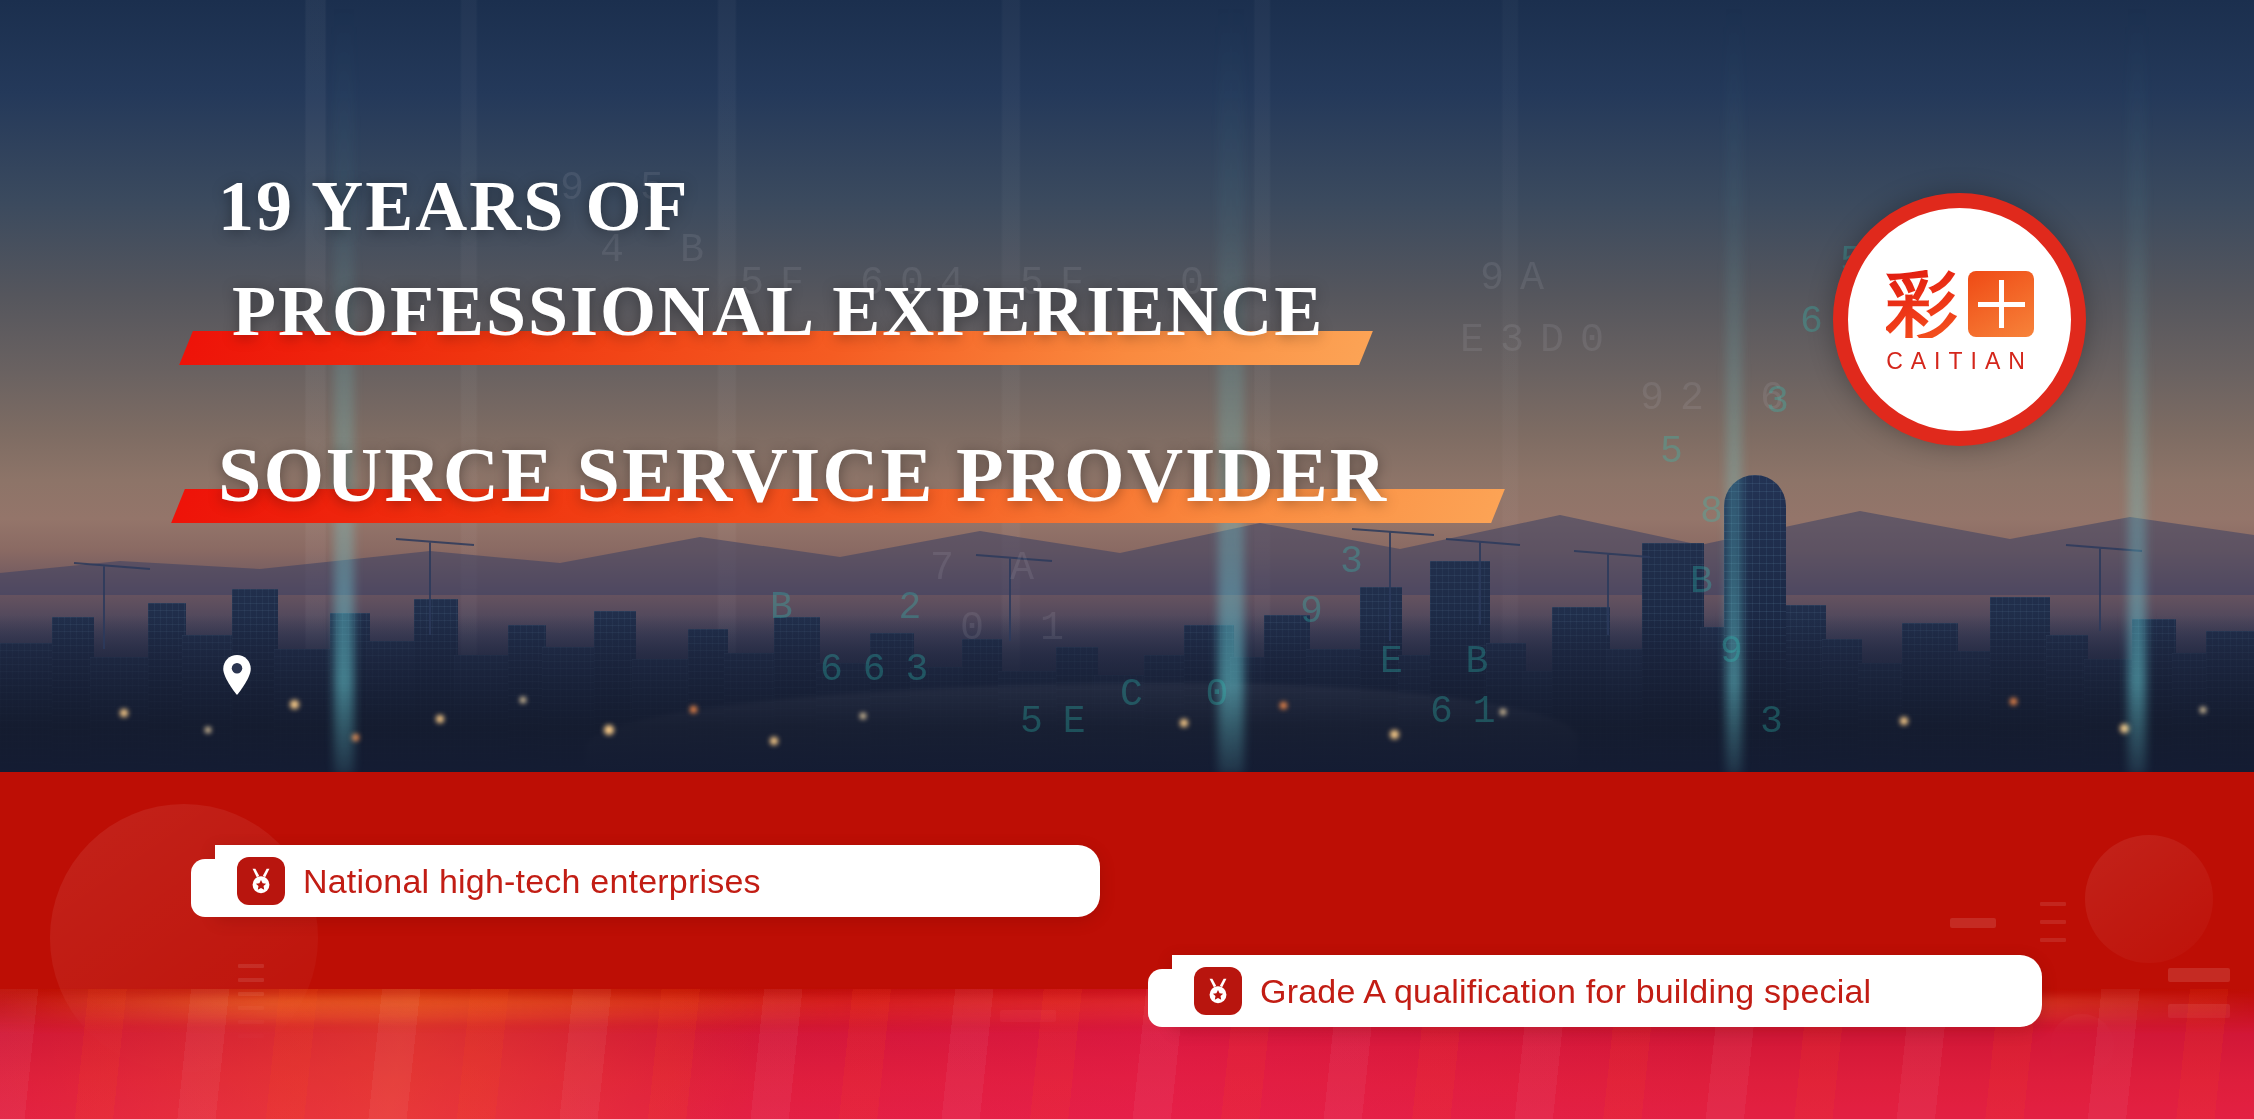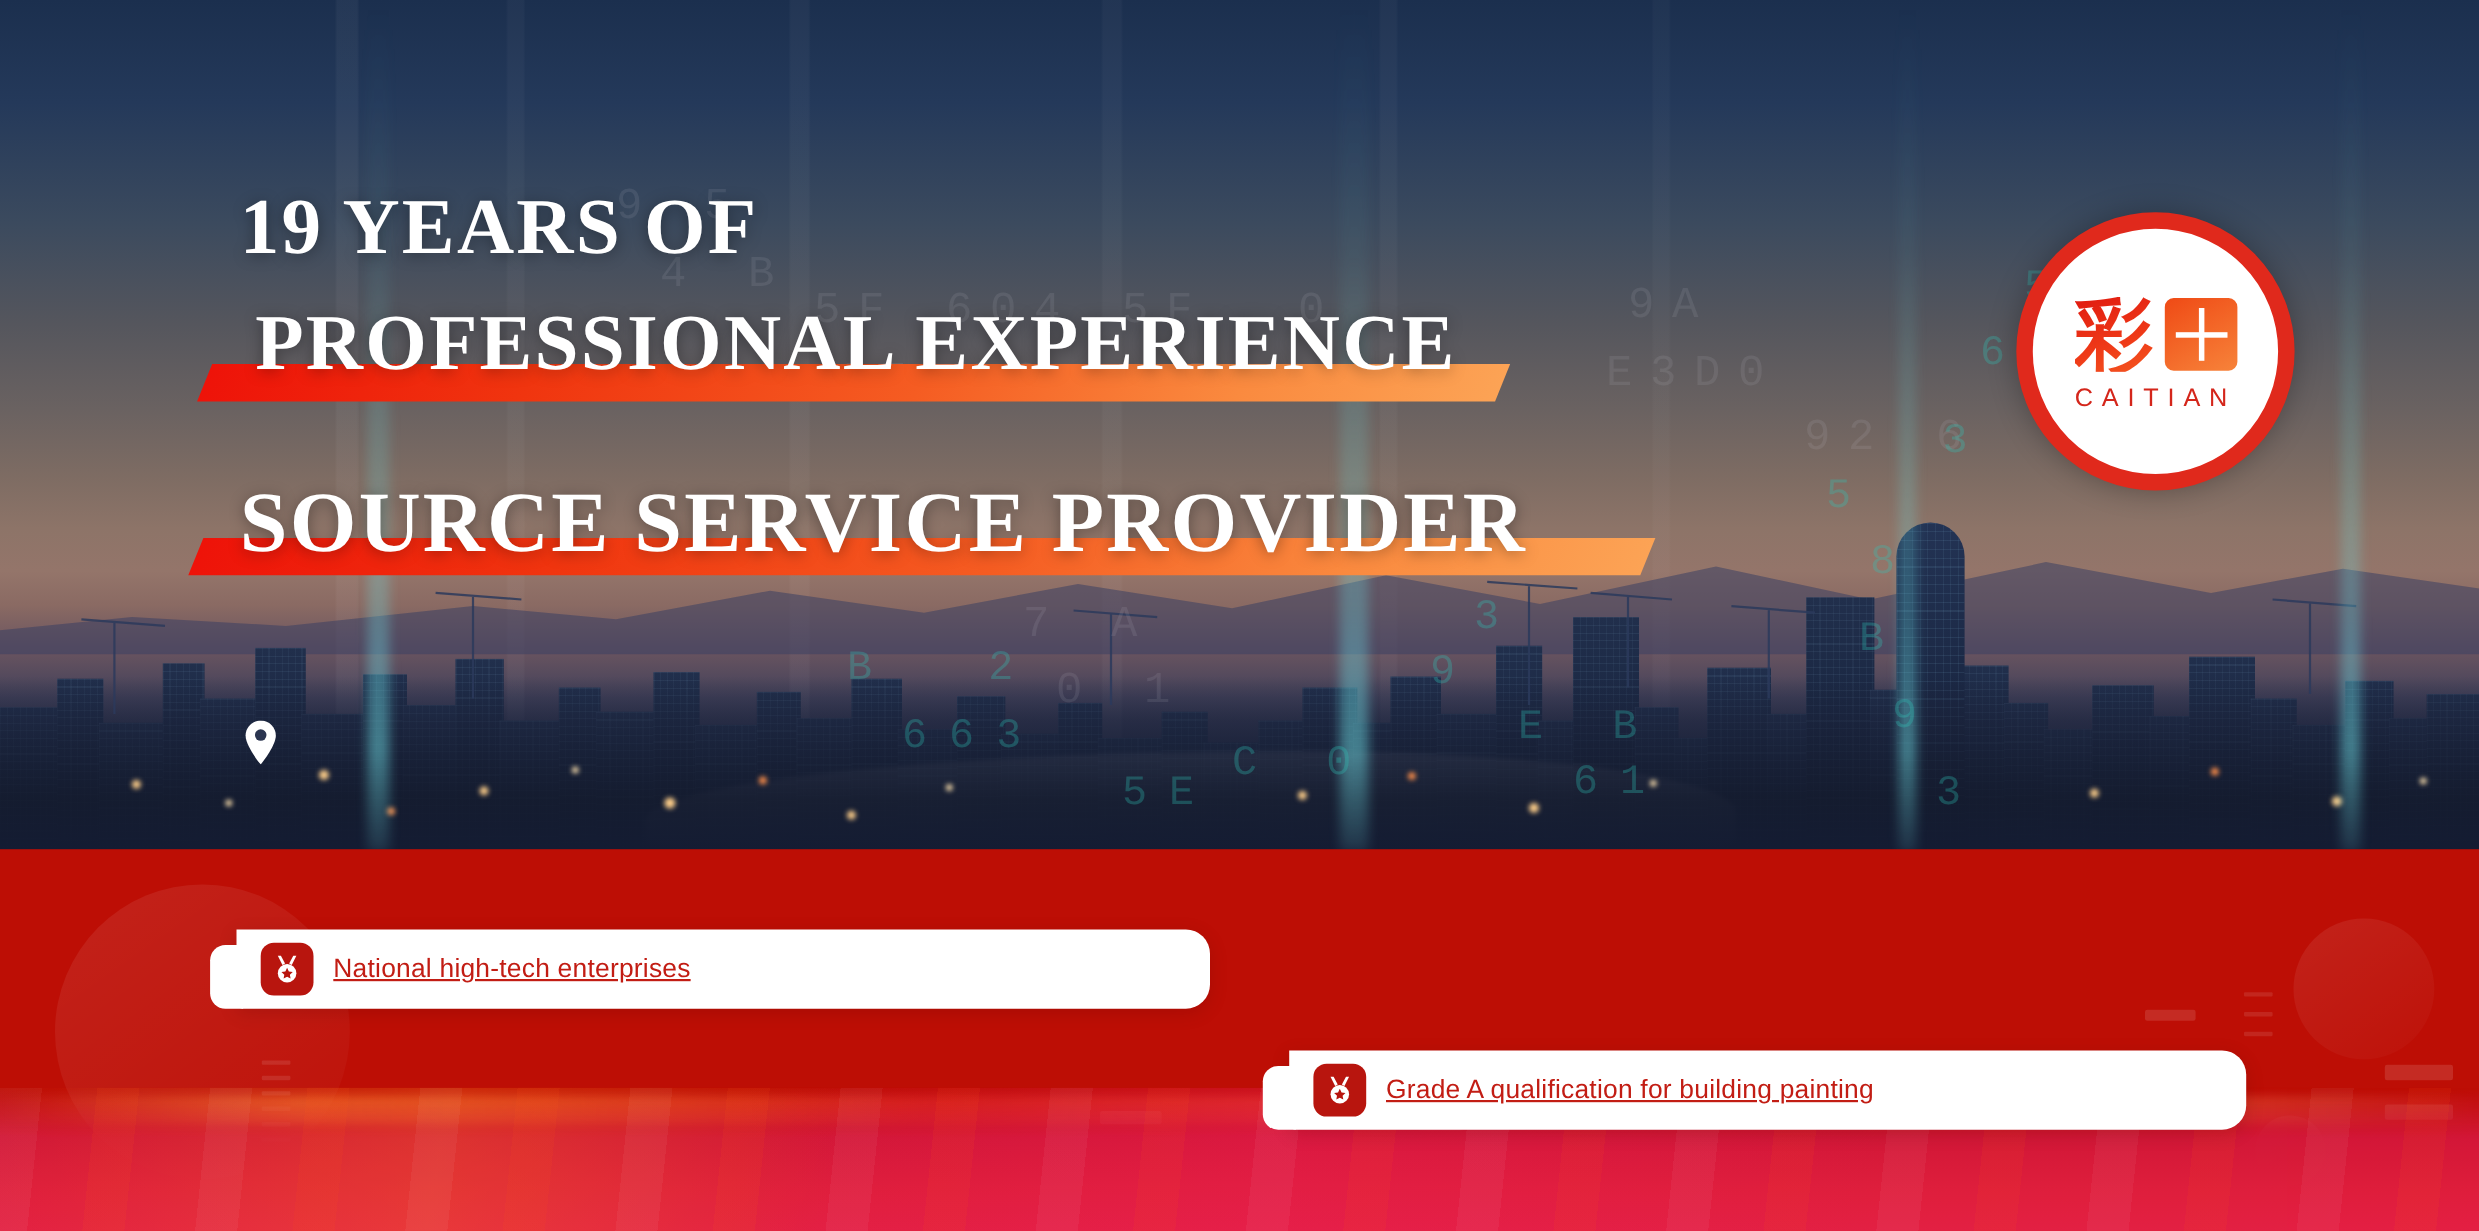--- a/index.html
+++ b/index.html
@@ -258,25 +258,25 @@
   .medal {
     width:48px; height:48px; flex:0 0 48px;
     border-radius:12px;
     background:#b8150e;
     display:flex; align-items:center; justify-content:center;
     margin-right:18px;
     position:relative; z-index:2;
   }
   .pill-text {
     color:#c21d14;
-    font-size:24px;
+    font-size:34px;
     font-family:"Liberation Sans", sans-serif;
     letter-spacing:0.2px;
     white-space:nowrap;
-    position:relative; z-index:2;text-decoration:underline;
+    position:relative; z-index:2;
   }
 </style>
 </head>
 <body>
 
 <div class="banner">
 
   <div class="hero">
 
     <div class="sky-streaks"></div>
@@ -496,18 +496,18 @@
 
     <div class="pill" id="p4">
       <span class="medal">
         <svg viewBox="0 0 32 32" width="30" height="30">
           <path d="M7 3 L11.5 12 L14 10.5 L10 3 Z" fill="#ffffff"></path>
           <path d="M25 3 L20.5 12 L18 10.5 L22 3 Z" fill="#ffffff"></path>
           <circle cx="16" cy="20" r="9" fill="#ffffff"></circle>
           <path d="M16 14.8 L17.7 18.3 L21.5 18.8 L18.7 21.4 L19.4 25.2 L16 23.4 L12.6 25.2 L13.3 21.4 L10.5 18.8 L14.3 18.3 Z" fill="#b8150e"></path>
         </svg>
       </span>
-      <span class="pill-text">Grade A qualification for building painting</span>
+      <span class="pill-text">Grade A qualification for building special</span>
     </div>
 
   </div>
 
 </div>
 
 </body></html>

